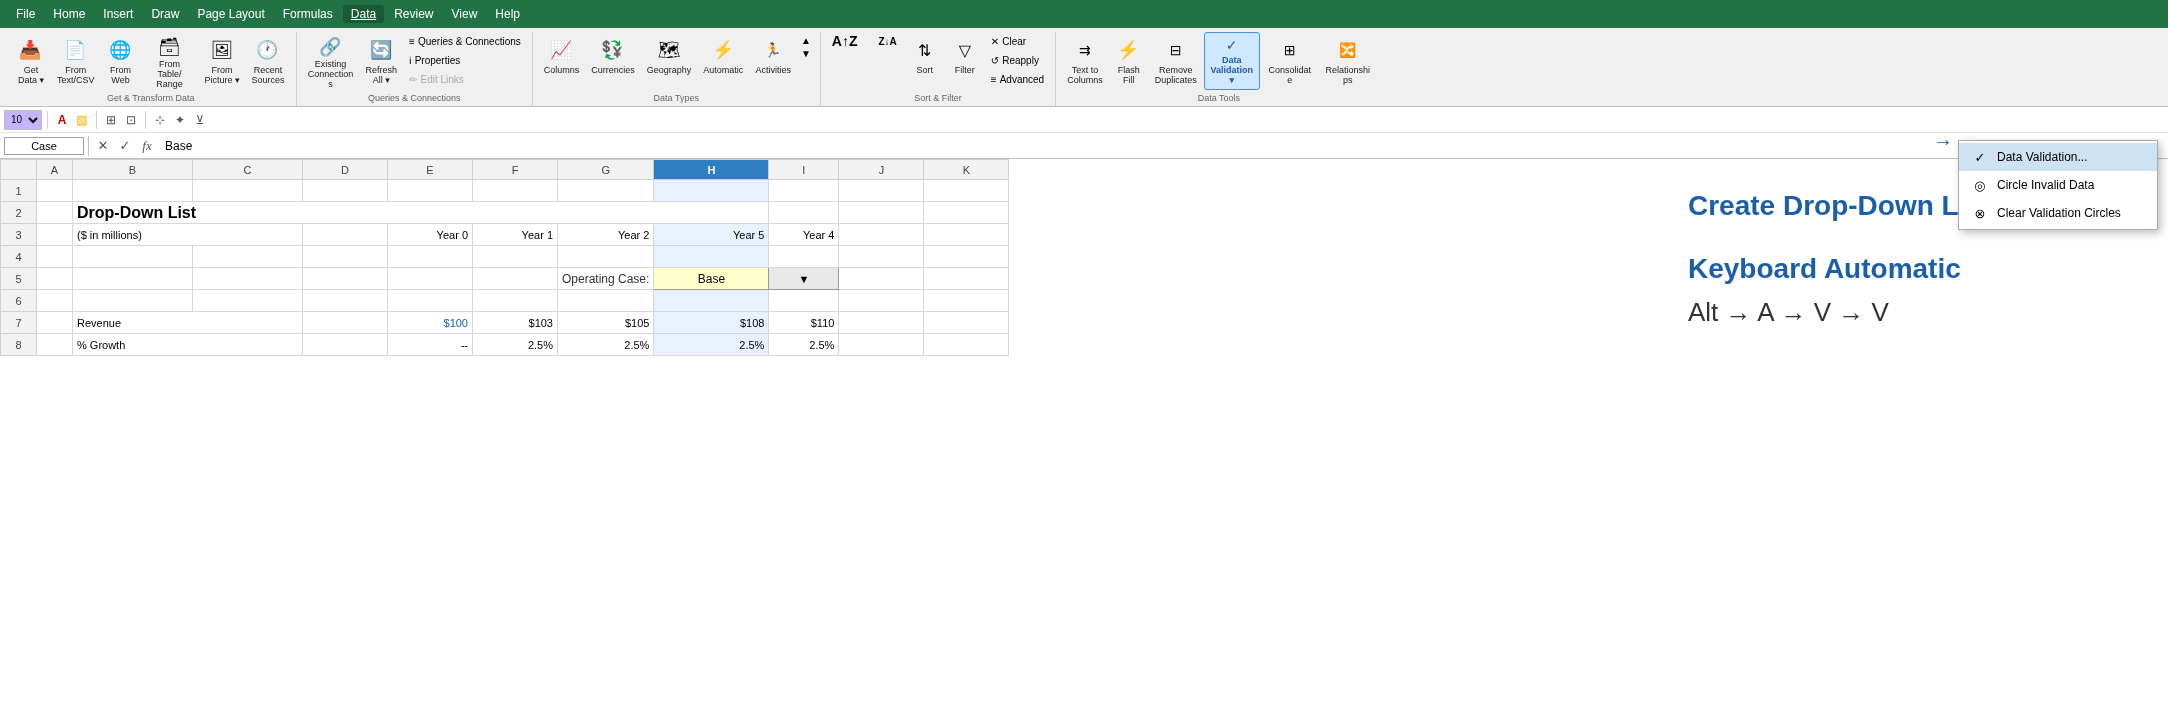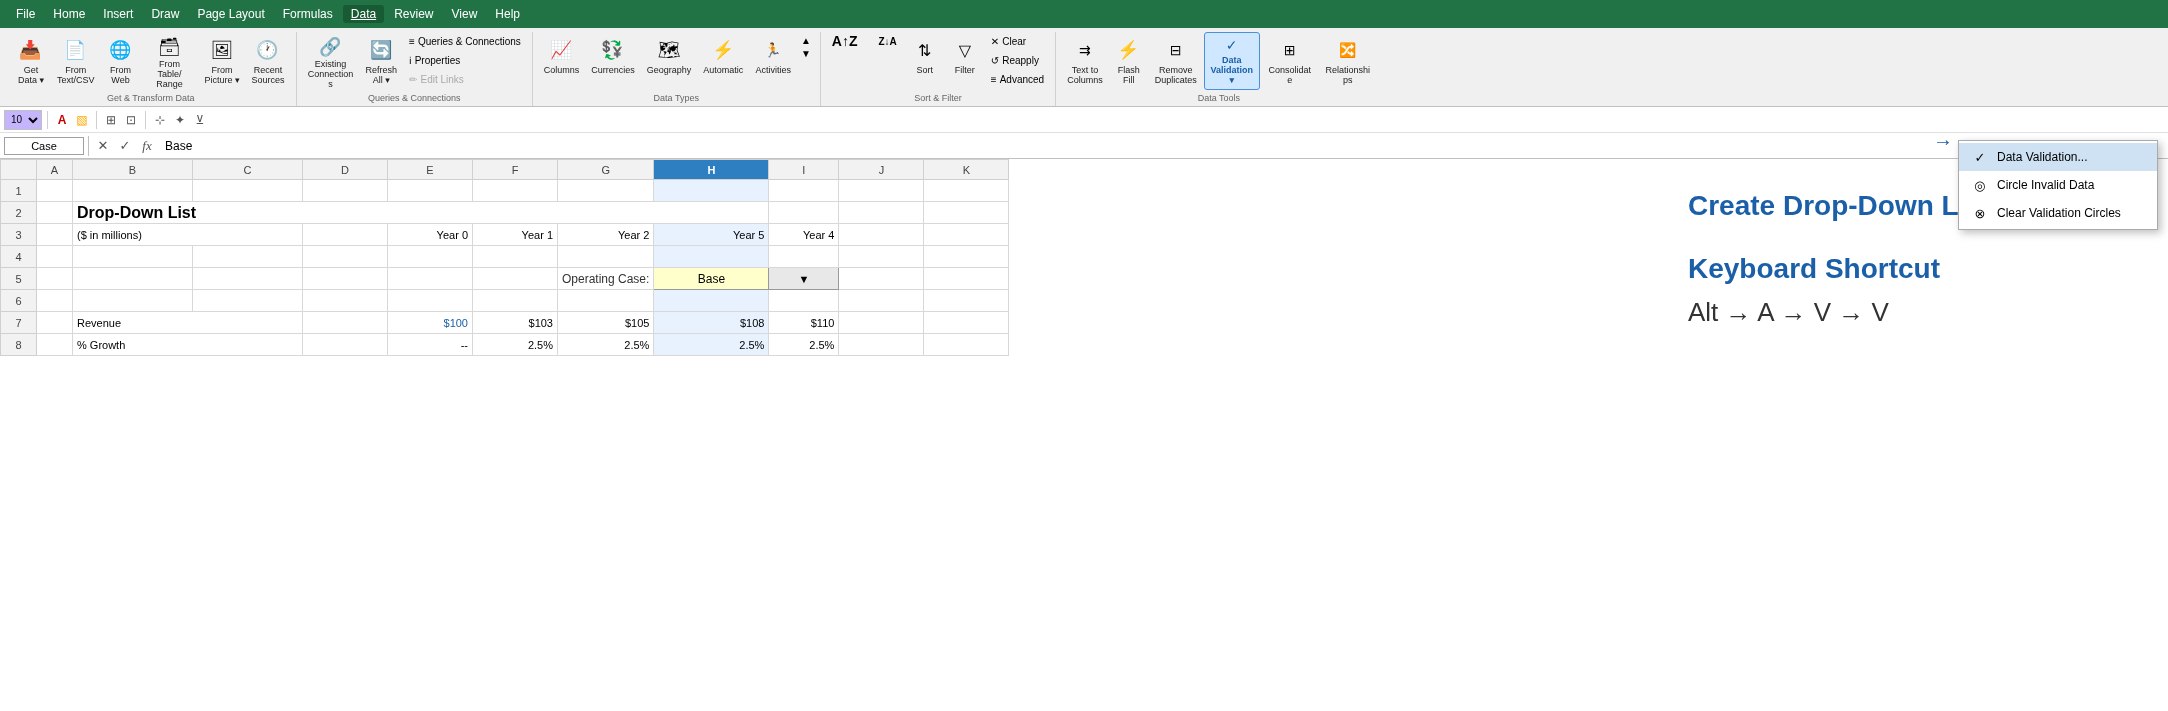--- a/index.html
+++ b/index.html
@@ -721,18 +721,18 @@
           <td class="cell"></td>
           <td class="cell"></td>
         </tr>
       </tbody>
     </table>
   </div>
 
   <div class="right-panel">
     <div class="panel-title">Create Drop-Down List</div>
     <div>
-      <div class="panel-subtitle">Keyboard Shortcut</div>
+      <div class="panel-subtitle">Keyboard Automatic</div>
       <div class="panel-shortcut" style="margin-top:12px;">Alt → A → V → V</div>
     </div>
   </div>
 
 </div>
 
 </body></html>

